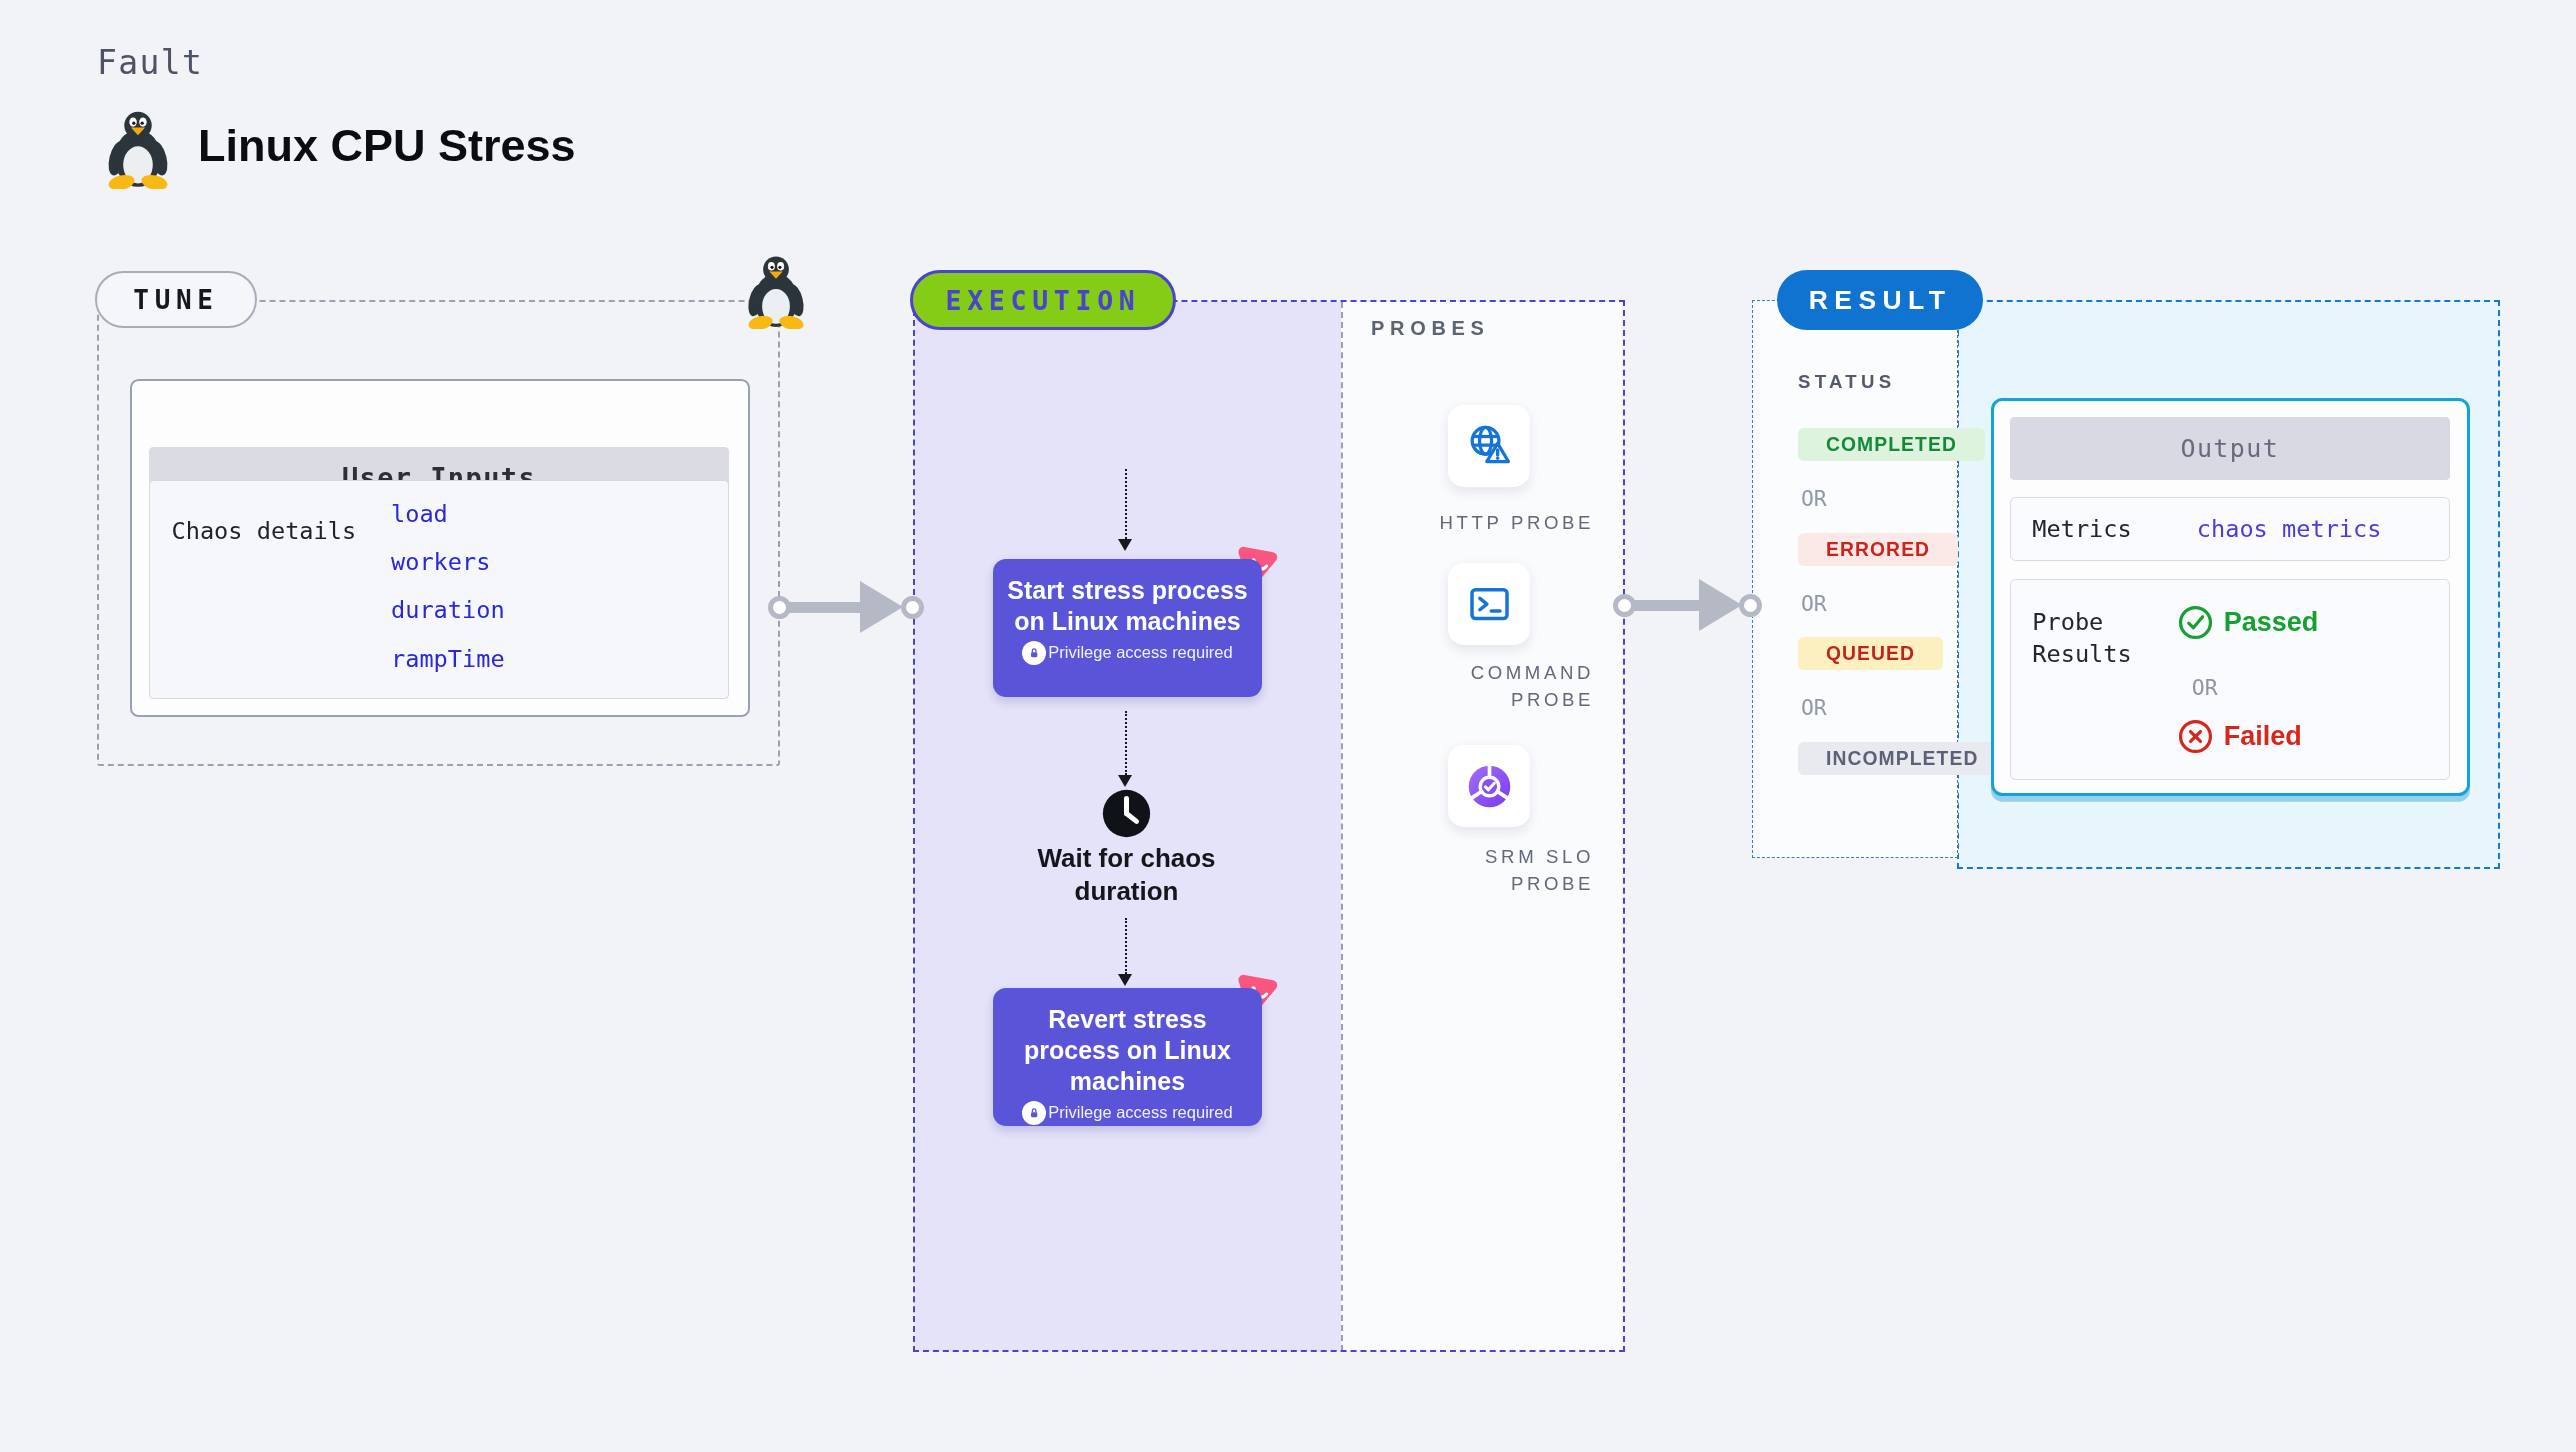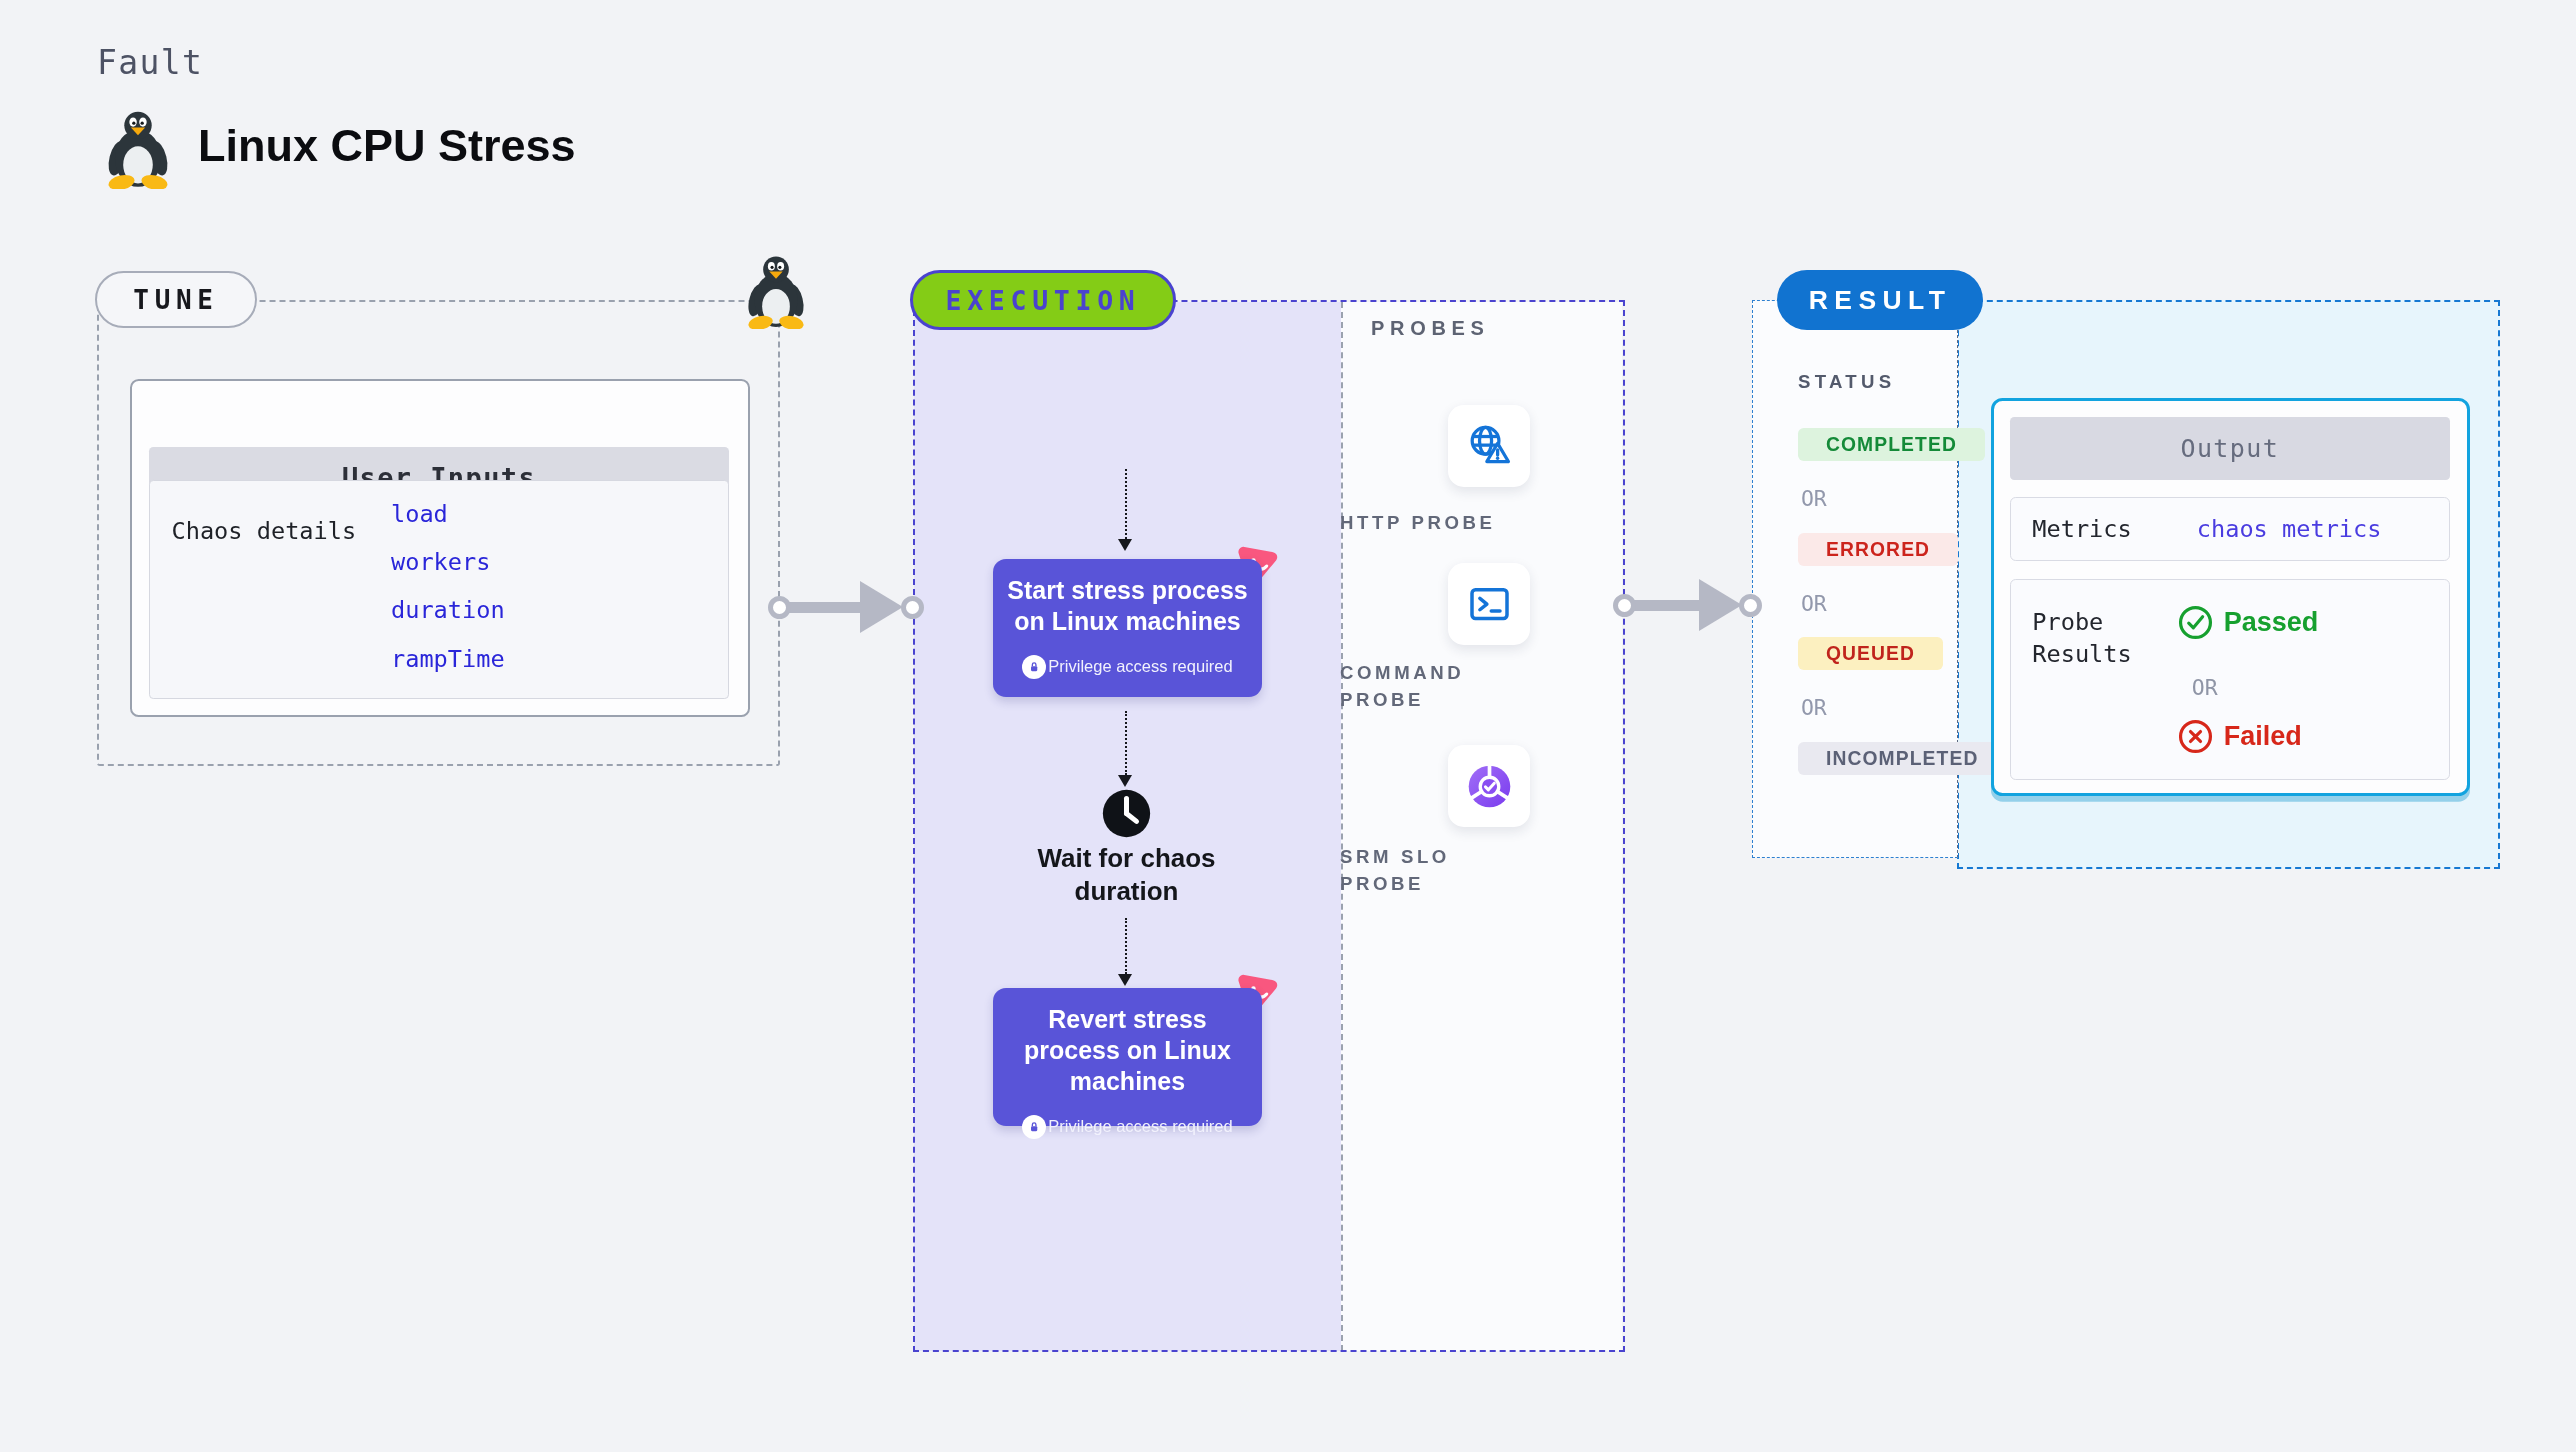--- a/index.html
+++ b/index.html
@@ -38,31 +38,31 @@
 
   
   .exec-zone{left:914px;top:302px;width:427px;height:1049px;background:#e4e3f9;}
   .probes-zone{left:1341px;top:302px;width:281px;height:1049px;background:#fafbfd;border-left:2.1px dashed #9aa1ae;box-sizing:border-box;}
   .exec-outline{left:913px;top:300px;width:712px;height:1052px;border:2.9px dashed #4a43cf;box-sizing:border-box;z-index:5;}
   .flow-text{font-size:26px;line-height:33px;font-weight:800;color:#14161b;text-align:center;z-index:6;}
   .dot-arrow{width:0;border-left:2.9px dotted #16181d;z-index:6;}
   .dot-head{width:0;height:0;border-left:7.9px solid transparent;border-right:7.9px solid transparent;border-top:12px solid #16181d;z-index:6;}
   .action-box{width:269px;height:138px;background:#5954d8;border-radius:13px;z-index:6;box-shadow:0 4.3px 10px rgba(40,40,120,.18);}
   .action-title{margin:15.8px auto 0;width:244px;text-align:center;font-size:25px;line-height:31px;font-weight:800;color:#ffffff;}
-  .priv-row{margin-top:18px;display:flex;align-items:center;justify-content:center;gap:2px;}
+  .priv-row{margin-top:4px;display:flex;align-items:center;justify-content:center;gap:2px;}
   .priv-text{font-size:16.5px;font-weight:500;color:#f2f2fd;}
   .lock-circle{width:24px;height:24px;border-radius:50%;background:#ffffff;display:flex;align-items:center;justify-content:center;}
   .pink-icon{z-index:5;}
   .clock-wrap{z-index:6;}
 
   
   .probes-heading{left:1371px;top:317px;font-size:20px;font-weight:700;color:#5d6373;letter-spacing:5.7px;z-index:6;}
   .probe-card{left:1448px;width:82px;height:82px;background:#ffffff;border-radius:15.8px;box-shadow:0 4.3px 11.5px rgba(25,35,70,.10);
               display:flex;align-items:center;justify-content:center;z-index:6;cursor:pointer;}
-  .probe-label{left:1340px;width:186px;text-align:left;font-size:18.6px;font-weight:700;color:#626879;letter-spacing:3.6px;line-height:26.5px;z-index:6;}
+  .probe-label{left:1408px;width:186px;text-align:right;font-size:18.6px;font-weight:400;color:#626879;letter-spacing:3.6px;line-height:26.5px;z-index:6;}
 
   
   .output-zone{left:1957px;top:300px;width:543px;height:569px;background:#e7f5fc;border:2.9px dashed #1678d2;box-sizing:border-box;}
   .status-panel{left:1752px;top:300px;width:206px;height:558px;background:#fbfcfe;border:1.4px dashed #2e80d0;border-right:1.4px dashed #5f6880;box-sizing:border-box;z-index:4;}
   .status-heading{left:1798px;top:371px;font-size:18.6px;font-weight:700;color:#535a6c;letter-spacing:4.3px;z-index:6;}
   .status-stack{left:1798px;top:428px;display:flex;flex-direction:column;align-items:flex-start;z-index:6;}
   .badge{height:33px;line-height:33px;padding:0 28px;border-radius:5.7px;font-size:19.3px;font-weight:700;letter-spacing:1.1px;margin-bottom:26px;}
   .badge-success{background:#ddf3de;color:#148a38;}
   .badge-error{background:#fbe9e8;color:#cc241c;}
   .badge-warning{background:#fcf0c0;color:#c0241c;}

